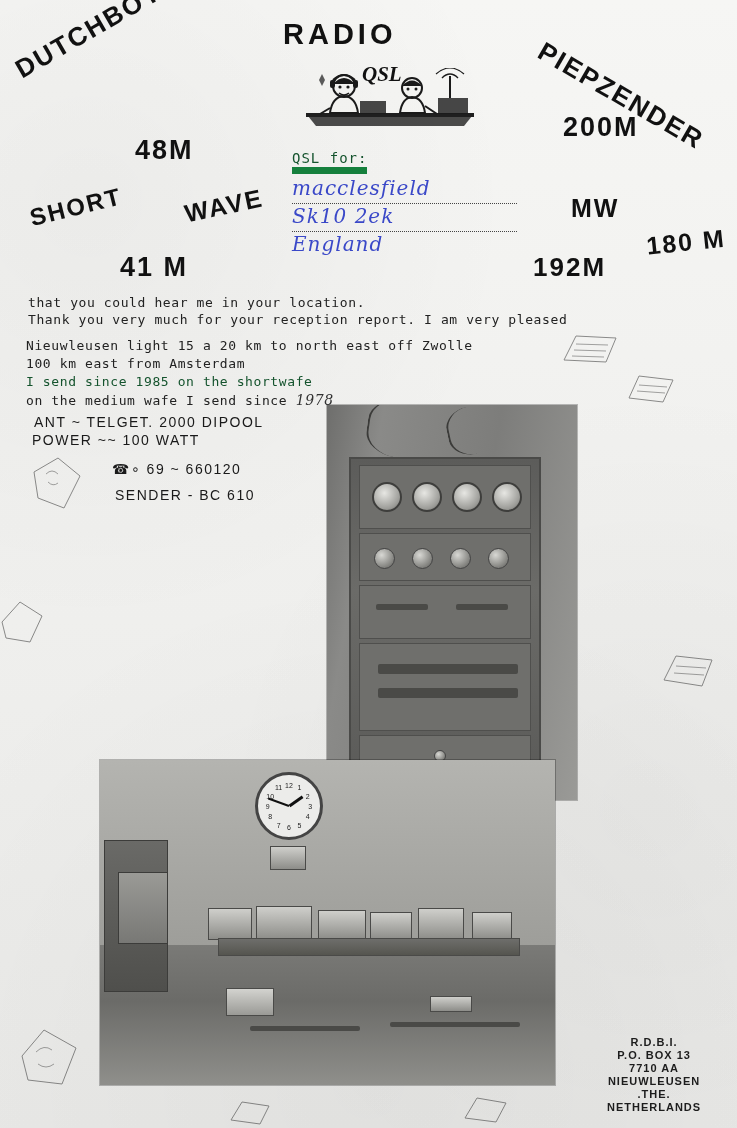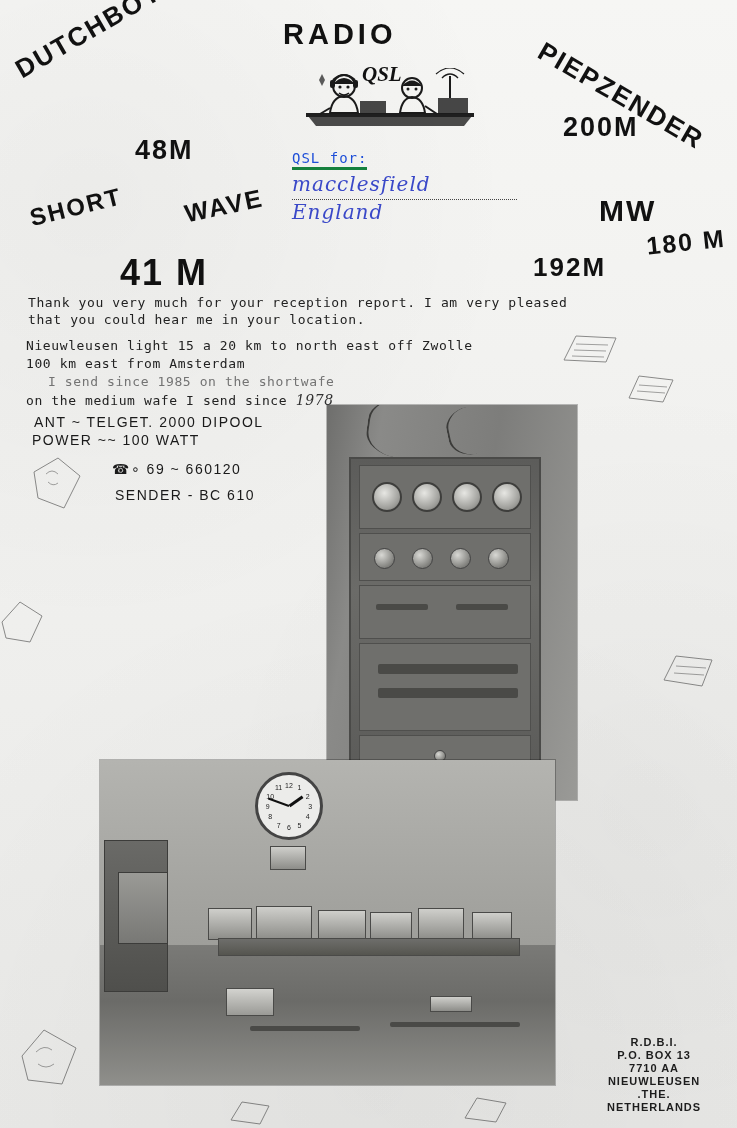--- a/index.html
+++ b/index.html
@@ -51,23 +51,23 @@
   #w-piepzender {
     left: 548px; top: 36px;
     font-size: 26px;
     transform: rotate(30deg);
     transform-origin: left top;
   }
   #w-48m   { left: 135px; top: 135px; font-size: 27px; }
   #w-200m  { left: 563px; top: 112px; font-size: 27px; }
   #w-short { left: 27px;  top: 205px; font-size: 24px; transform: rotate(-14deg); transform-origin: left top; }
   #w-wave  { left: 182px; top: 200px; font-size: 25px; transform: rotate(-12deg); transform-origin: left top; }
-  #w-mw    { left: 599px; top: 194px; font-size: 30px; }
+  #w-mw    { left: 571px; top: 194px; font-size: 25px; }
   #w-180m  { left: 645px; top: 232px; font-size: 25px; transform: rotate(-6deg); transform-origin: left top; }
-  #w-41m   { left: 120px; top: 252px; font-size: 36px; }
+  #w-41m   { left: 120px; top: 252px; font-size: 27px; }
   #w-192m  { left: 533px; top: 252px; font-size: 26px; }
 
   
   #cartoon {
     left: 300px; top: 68px;
     width: 180px; height: 62px;
   }
   #cartoon .qsl-word {
     position: absolute;
     left: 62px; top: -6px;
@@ -79,23 +79,23 @@
   }
 
   
   #qslfor {
     left: 292px; top: 148px;
     width: 225px;
   }
   #qslfor .label {
     font-family: "DejaVu Sans Mono", monospace;
     font-size: 14px;
-    color: #1d4ed8;
+    color: #14532d;
     letter-spacing: 1px;
-    border-bottom: 3px solid #15803d;
+    border-bottom: 7px solid #15803d;
     display: inline-block;
     padding-bottom: 1px;
   }
   .hand {
     font-family: "DejaVu Serif", serif;
     font-style: italic;
     color: #3a48c8;
     font-size: 20px;
     letter-spacing: 1px;
     line-height: 25px;
@@ -113,21 +113,21 @@
   .typed {
     font-family: "DejaVu Sans Mono", monospace;
     font-size: 13px;
     line-height: 17px;
     color: #222;
     letter-spacing: 0.6px;
     white-space: nowrap;
   }
   #thanks { left: 28px; top: 294px; }
   #loc    { left: 26px; top: 337px; line-height: 18px; }
-  #loc .faint { color: #737373; margin-left: 22px; }
+  #loc .faint { color: #14532d; }
   #loc .ital  { font-family: "DejaVu Serif", serif; font-style: italic; font-size: 14px; color:#333; }
 
   .spec {
     font-family: "Liberation Sans", sans-serif;
     font-size: 14px;
     letter-spacing: 1.5px;
     color: #1a1a1a;
     white-space: nowrap;
   }
   #ant    { left: 34px; top: 414px; }
@@ -299,28 +299,31 @@
 
       <path d="M22 6 l3 6 l-3 6 l-3 -6 Z" fill="#1a1a1a" opacity="0.7"></path>
     </svg>
   </div>
 
   <div class="layer" id="qslfor">
     <div class="label">QSL for:</div>
     <div class="dotline" style="margin-top:4px;">
       <span class="hand">macclesfield</span>
     </div>
+    <div class="dotline">
+      <span class="hand">Sk10 2ek</span>
+    </div>
     <div class="dotline nodots">
       <span class="hand">England</span>
     </div>
   </div>
 
   <div class="layer typed" id="thanks">
+    <div>that you could hear me in your location.</div>
     <div>Thank you very much for your reception report. I am very pleased</div>
-    <div>that you could hear me in your location.</div>
   </div>
 
   <div class="layer typed" id="loc">
     <div>Nieuwleusen light 15 a 20 km to north east off Zwolle</div>
     <div>100 km east from Amsterdam</div>
     <div class="faint">I send since 1985 on the shortwafe</div>
     <div>
       <span>on the medium wafe I send since </span><span class="ital">1978</span>
     </div>
   </div>

